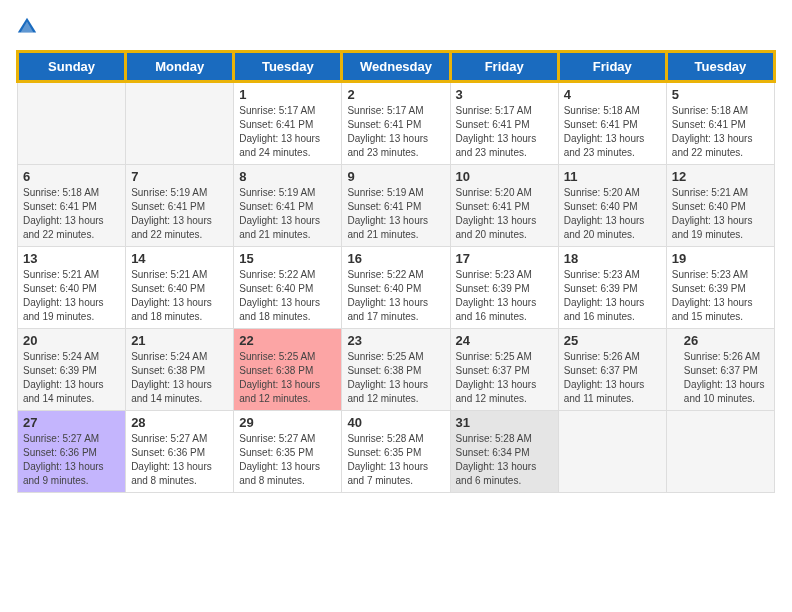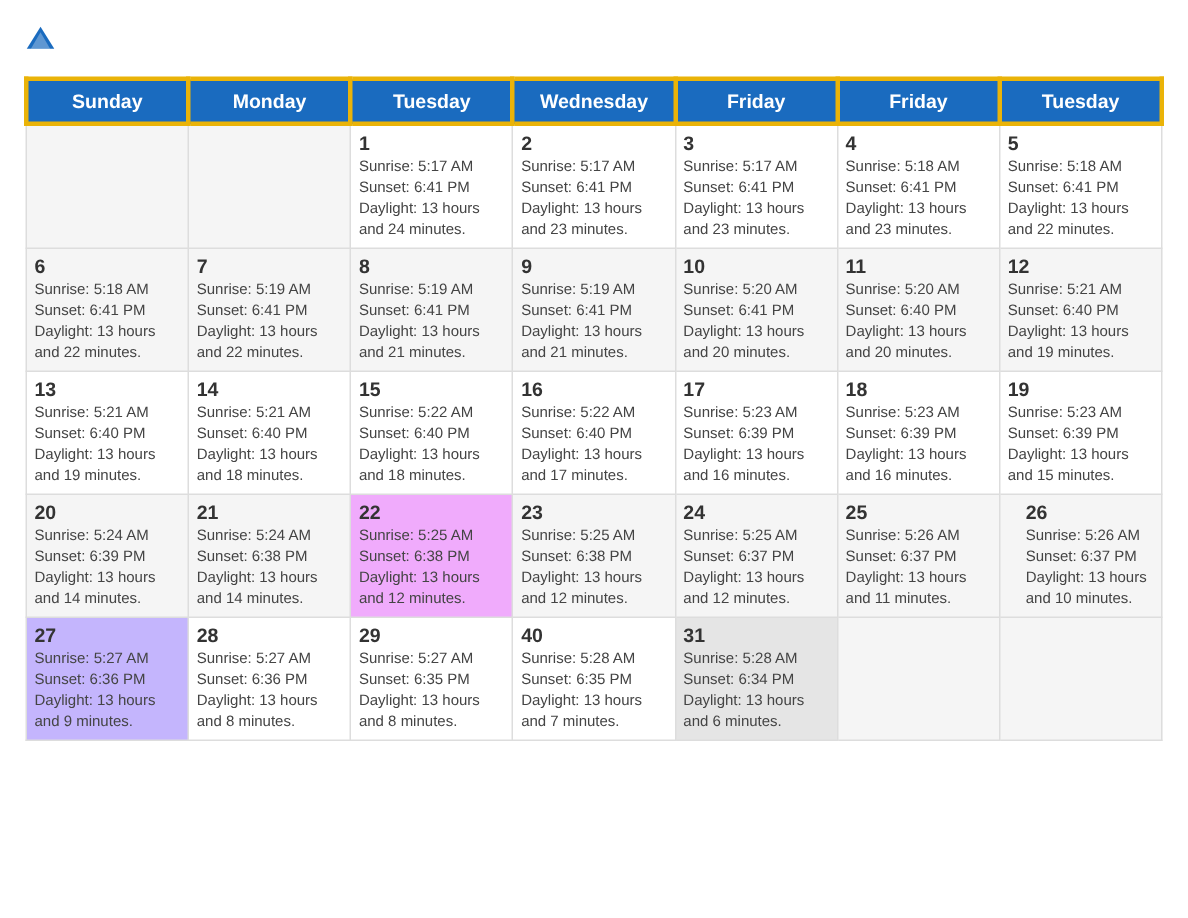--- a/index.html
+++ b/index.html
@@ -258,21 +258,21 @@
           <div class="day-info" style="white-space: pre-line;">Sunrise: 5:24 AM
 Sunset: 6:39 PM
 Daylight: 13 hours and 14 minutes.</div>
         </td>
         <td style="background: rgb(245, 245, 245);">
           <div class="day-number">21</div>
           <div class="day-info" style="white-space: pre-line;">Sunrise: 5:24 AM
 Sunset: 6:38 PM
 Daylight: 13 hours and 14 minutes.</div>
         </td>
-        <td style="background: #f0abfc;">
+        <td style="background: #fca5a5;">
           <div class="day-number">22</div>
           <div class="day-info" style="white-space: pre-line;">Sunrise: 5:25 AM
 Sunset: 6:38 PM
 Daylight: 13 hours and 12 minutes.</div>
         </td>
         <td style="background: rgb(245, 245, 245);">
           <div class="day-number">23</div>
           <div class="day-info" style="white-space: pre-line;">Sunrise: 5:25 AM
 Sunset: 6:38 PM
 Daylight: 13 hours and 12 minutes.</div>

